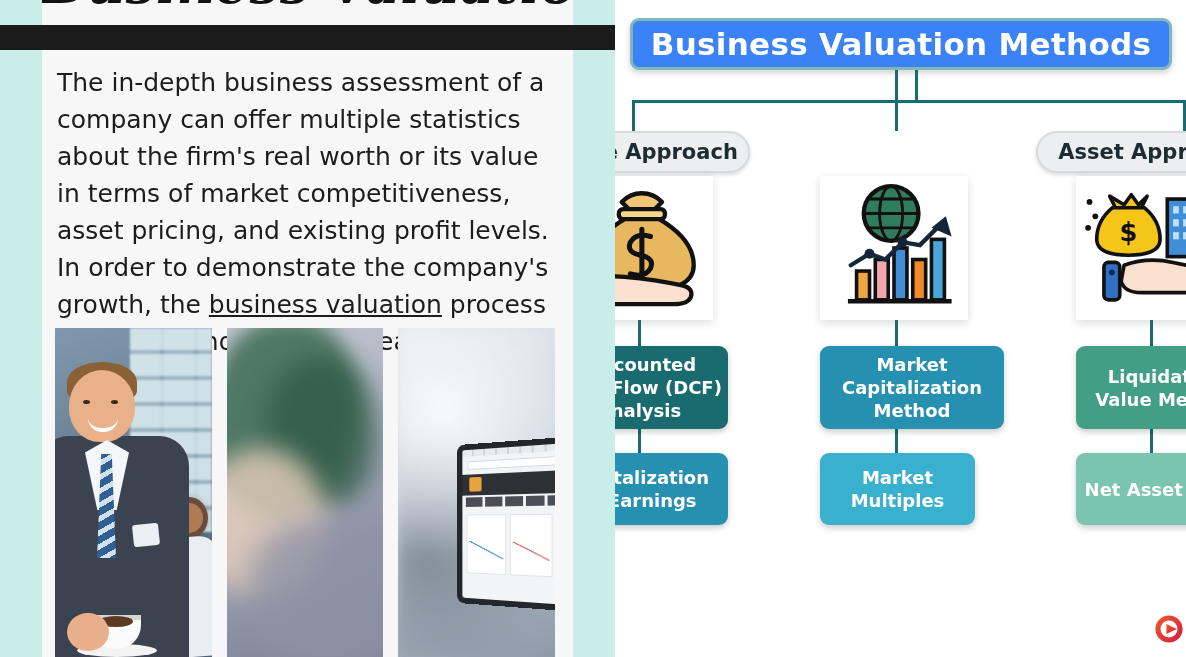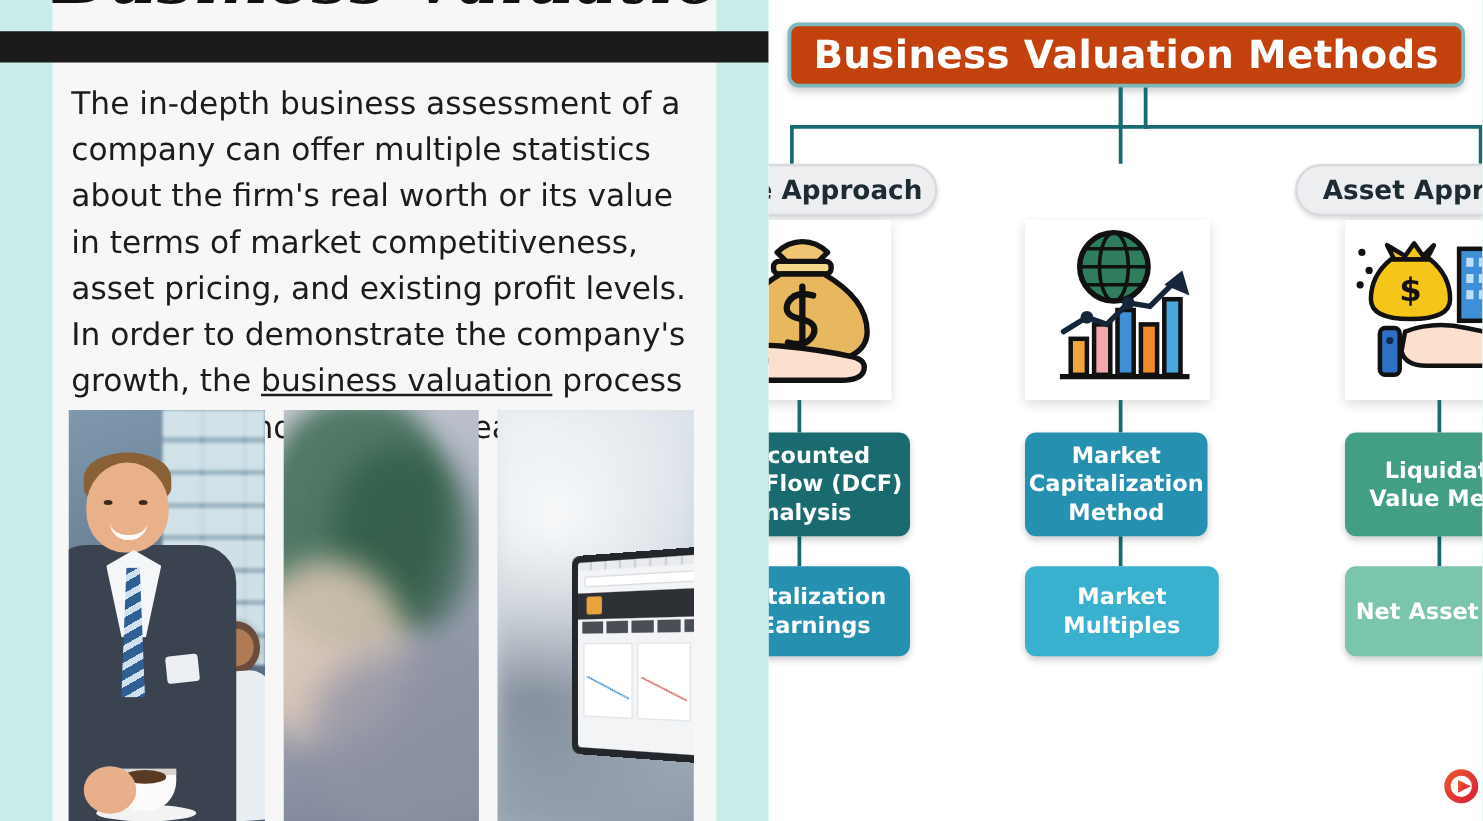--- a/index.html
+++ b/index.html
@@ -115,21 +115,21 @@
 
   
   .right-panel {
     position:absolute; left:615px; top:0; width:571px; height:657px;
     background:#ffffff; overflow:hidden;
   }
   .diagram { position:absolute; left:-75px; top:0; width:720px; height:657px; }
 
   .node-title {
     position:absolute; left:90px; top:18px; width:542px; height:52px;
-    background:#c2410c; border:3px solid #7fb8bb; border-radius:9px;
+    background:#3b82f6; border:3px solid #7fb8bb; border-radius:9px;
     color:#ffffff; font-family:"DejaVu Sans", sans-serif; font-weight:700; font-size:31px;
     display:flex; align-items:center; justify-content:center; letter-spacing:.3px;
     box-shadow:0 3px 6px rgba(0,0,0,.18);
   }
 
   .approach {
     position:absolute; top:131px; height:42px; background:#eceef0;
     border:2px solid #d8dade; border-radius:22px;
     color:#1d2b33; font-family:"DejaVu Sans", sans-serif; font-weight:700; font-size:21px;
     display:flex; align-items:center; justify-content:center;
@@ -146,21 +146,21 @@
   .ic1 { left:25px; } .ic2 { left:280px; } .ic3 { left:536px; }
   .icon-card svg { width:100%; height:100%; display:block; }
 
   .mbox {
     position:absolute; border-radius:9px; color:#fff;
     font-family:"DejaVu Sans", sans-serif; font-weight:700; font-size:18px; line-height:23px;
     display:flex; align-items:center; justify-content:center; text-align:center;
     box-shadow:0 3px 6px rgba(0,0,0,.2); padding:0 6px;
   }
   .m1 { left:10px;  top:346px; width:178px; height:83px; background:#1a6b70; }
-  .m2 { left:280px; top:346px; width:146px; height:83px; background:#2690b0; }
+  .m2 { left:280px; top:346px; width:184px; height:83px; background:#2690b0; }
   .m3 { left:536px; top:346px; width:178px; height:83px; background:#429e84; }
   .m4 { left:10px;  top:453px; width:178px; height:72px; background:#2690b0; }
   .m5 { left:280px; top:453px; width:155px; height:72px; background:#3ab0cf; }
   .m6 { left:536px; top:453px; width:178px; height:72px; background:#7bc4ad; }
 
   .conn { position:absolute; background:#1a6b70; }
   .conn.v { width:3px; } .conn.h { height:3px; }
 
   
   .banner {

